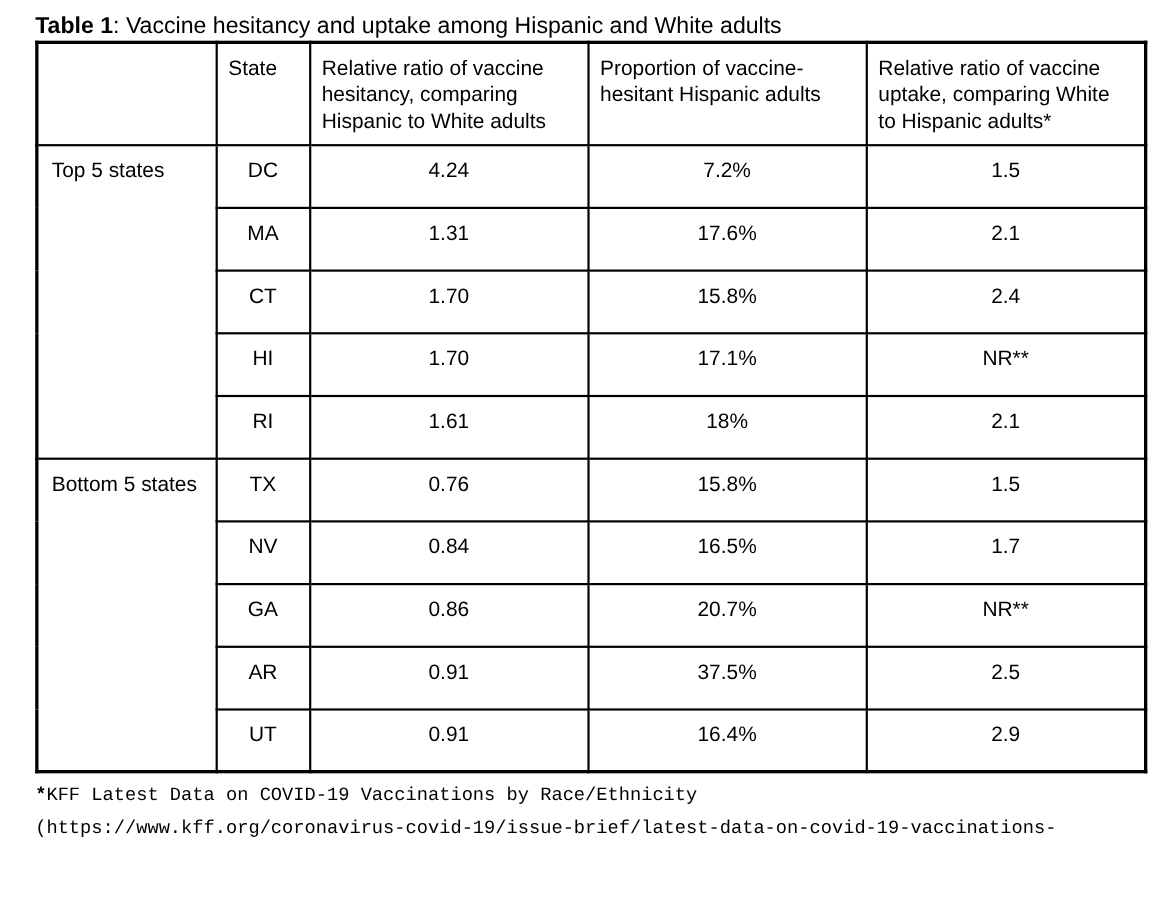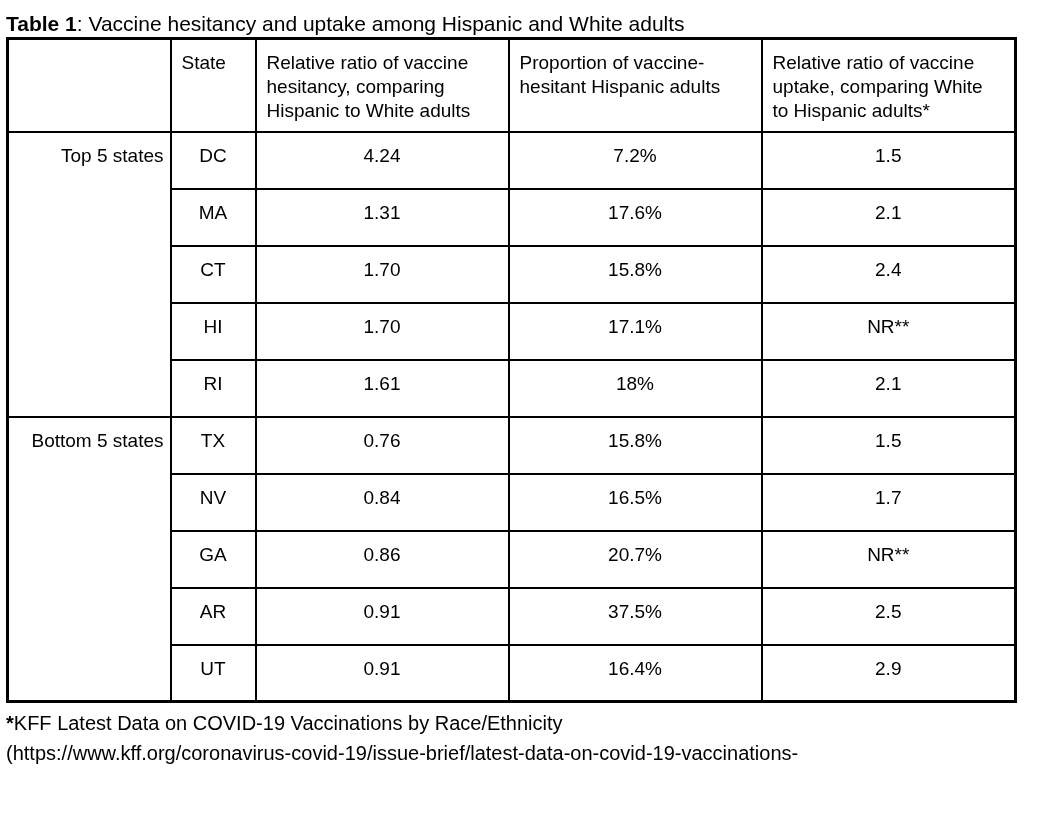--- a/index.html
+++ b/index.html
@@ -4,21 +4,21 @@
 <style>
   html, body { margin: 0; padding: 0; }
   body {
     width: 1064px;
     height: 840px;
     background: #ffffff;
     color: #000000;
     font-family: "Liberation Sans", sans-serif;
     overflow: hidden;
   }
-  .page { padding: 11px 22px 0 6px; }
+  .page { padding: 11px 22px 0 32px; }
 
   .title {
     font-size: 21px;
     line-height: 26px;
     white-space: nowrap;
   }
   .title .bold { font-weight: bold; }
 
   table.data-table {
     border-collapse: collapse;
@@ -32,34 +32,35 @@
     line-height: 24px;
     font-weight: normal;
     vertical-align: top;
     overflow: hidden;
   }
   .data-table th {
     text-align: left;
     padding: 11px 16px 0 10px;
   }
   .data-table td.group {
-    text-align: right;
+    text-align: left;
     padding: 11px 6px 0 12px;
   }
   .data-table td.state, .data-table td.val {
     text-align: center;
     padding: 11px 0 0 0;
   }
   tr.header-row { height: 93px; }
   tr.data-row  { height: 57px; }
 
   .footnote {
     margin-top: 6px;
-    font-size: 20px;
+    font-size: 17px;
     line-height: 29.5px;
+    font-family: Liberation Mono, monospace;
   }
   .footnote .bold { font-weight: bold; }
 </style>
 </head>
 <body>
 
 <div class="page">
 
   <div class="title">
     <span class="bold">Table 1</span><span>: Vaccine hesitancy and uptake among Hispanic and White adults</span>

